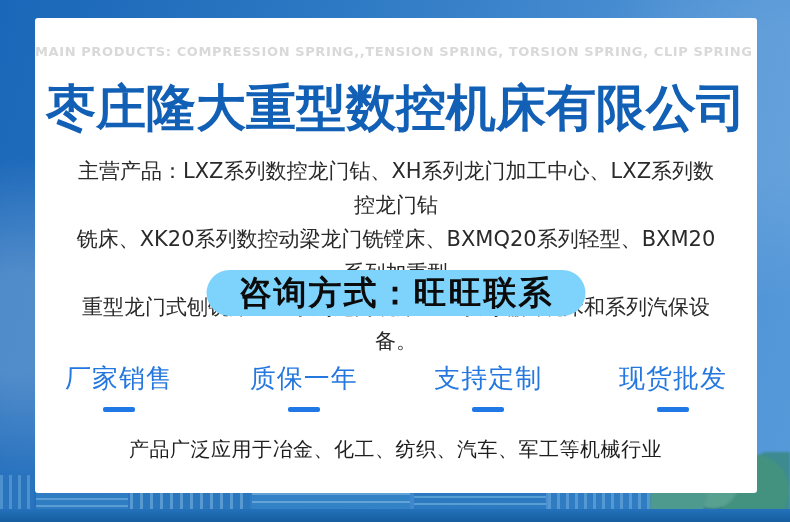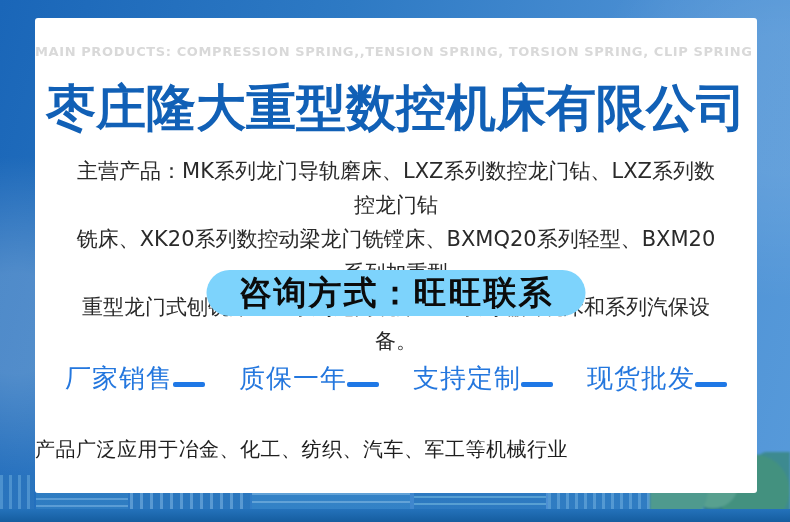--- a/index.html
+++ b/index.html
@@ -56,25 +56,25 @@
   .pill{
     position:absolute;top:252px;left:50%;transform:translateX(-50%);
     height:46px;line-height:46px;padding:0 32px;border-radius:24px;
     background:#7dd3fc;color:#0b0b0b;font-size:33px;font-weight:bold;letter-spacing:2px;
     white-space:nowrap;
   }
   .features{
     position:absolute;top:343px;left:30px;right:30px;
     display:flex;justify-content:space-between;
   }
-  .feature{display:flex;flex-direction:row;align-items:center;}
+  .feature{display:flex;flex-direction:column;align-items:center;}
   .feature-label{font-size:26px;color:#2477de;letter-spacing:1px;}
   .feature-dash{width:32px;height:5px;margin-top:11px;background:#1f78e6;border-radius:2px;}
   .apps{
-    position:absolute;top:418px;left:0;right:1px;
+    position:absolute;top:418px;left:0;right:1px;text-align:center;
     font-size:20px;color:#1f1f1f;letter-spacing:.5px;font-weight:500;
   }
 </style>
 </head>
 <body>
 
 <div class="stage">
   <div class="sky"></div>
 
   <div class="city">
@@ -87,21 +87,21 @@
     <div class="trees"></div>
     <div class="ground"></div>
   </div>
 
   <div class="card">
     <div class="tagline">MAIN PRODUCTS: COMPRESSION SPRING,,TENSION SPRING, TORSION SPRING, CLIP SPRING</div>
 
     <h1 class="title">枣庄隆大重型数控机床有限公司</h1>
 
     <div class="body-text">
-      <div>主营产品：MK系列龙门导轨磨床、LXZ系列数控龙门钻、LXZ系列数控龙门钻</div>
+      <div>主营产品：LXZ系列数控龙门钻、XH系列龙门加工中心、LXZ系列数控龙门钻</div>
       <div>铣床、XK20系列数控动梁龙门铣镗床、BXMQ20系列轻型、BXM20系列加重型</div>
       <div>重型龙门式刨铣床X20系列龙门铣床X12系列端面铣床和系列汽保设备。</div>
     </div>
 
     <div class="pill">咨询方式：旺旺联系</div>
 
     <div class="features">
       <div class="feature">
         <span class="feature-label">厂家销售</span>
         <span class="feature-dash"></span>

